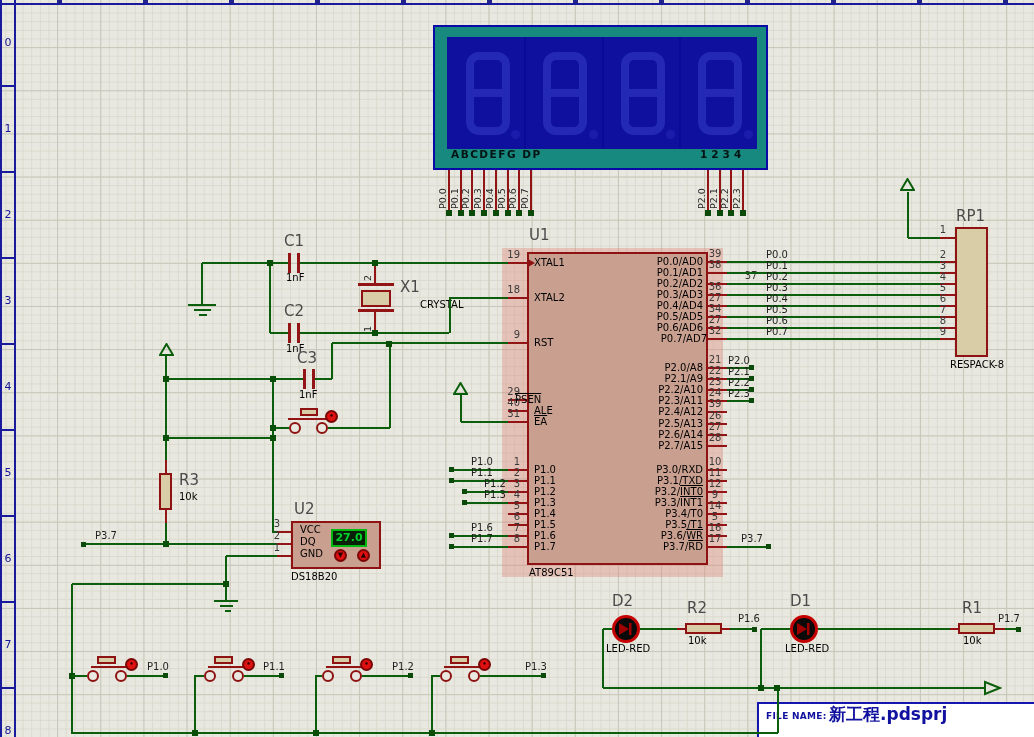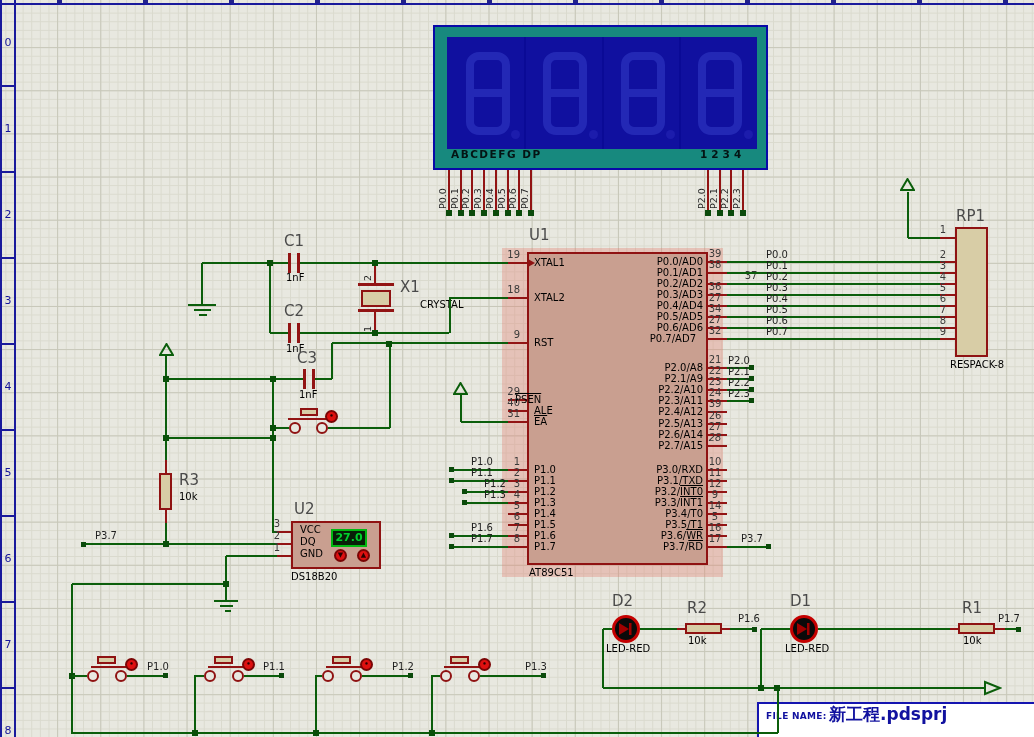--- a/index.html
+++ b/index.html
@@ -299,21 +299,21 @@
     <div class="pnum" style="left: 703px; top: 293px; width: 24px; height: 12px; text-align: center;">27</div>
     <div class="pname" style="right: 331px; top: 301px;">P0.4/AD4</div>
     <div class="rh" style="left: 708px; top: 316px; width: 19px; height: 2px;"></div>
     <div class="pnum" style="left: 703px; top: 304px; width: 24px; height: 12px; text-align: center;">34</div>
     <div class="pname" style="right: 331px; top: 312px;">P0.5/AD5</div>
     <div class="rh" style="left: 708px; top: 327px; width: 19px; height: 2px;"></div>
     <div class="pnum" style="left: 703px; top: 315px; width: 24px; height: 12px; text-align: center;">27</div>
     <div class="pname" style="right: 331px; top: 323px;">P0.6/AD6</div>
     <div class="rh" style="left: 708px; top: 338px; width: 19px; height: 2px;"></div>
     <div class="pnum" style="left: 703px; top: 326px; width: 24px; height: 12px; text-align: center;">32</div>
-    <div class="pname" style="right: 338px; top: 334px;">P0.7/AD7</div>
+    <div class="pname" style="right: 327px; top: 334px;">P0.7/AD7</div>
     <div class="rh" style="left: 708px; top: 367px; width: 19px; height: 2px;"></div>
     <div class="pnum" style="left: 703px; top: 355px; width: 24px; height: 12px; text-align: center;">21</div>
     <div class="pname" style="right: 331px; top: 363px;">P2.0/A8</div>
     <div class="rh" style="left: 708px; top: 378px; width: 19px; height: 2px;"></div>
     <div class="pnum" style="left: 703px; top: 366px; width: 24px; height: 12px; text-align: center;">22</div>
     <div class="pname" style="right: 331px; top: 374px;">P2.1/A9</div>
     <div class="rh" style="left: 708px; top: 389px; width: 19px; height: 2px;"></div>
     <div class="pnum" style="left: 703px; top: 377px; width: 24px; height: 12px; text-align: center;">23</div>
     <div class="pname" style="right: 331px; top: 385px;">P2.2/A10</div>
     <div class="rh" style="left: 708px; top: 400px; width: 19px; height: 2px;"></div>
@@ -322,21 +322,21 @@
     <div class="rh" style="left: 708px; top: 411px; width: 19px; height: 2px;"></div>
     <div class="pnum" style="left: 703px; top: 399px; width: 24px; height: 12px; text-align: center;">39</div>
     <div class="pname" style="right: 331px; top: 407px;">P2.4/A12</div>
     <div class="rh" style="left: 708px; top: 423px; width: 19px; height: 2px;"></div>
     <div class="pnum" style="left: 703px; top: 411px; width: 24px; height: 12px; text-align: center;">26</div>
     <div class="pname" style="right: 331px; top: 419px;">P2.5/A13</div>
     <div class="rh" style="left: 708px; top: 434px; width: 19px; height: 2px;"></div>
     <div class="pnum" style="left: 703px; top: 422px; width: 24px; height: 12px; text-align: center;">27</div>
     <div class="pname" style="right: 331px; top: 430px;">P2.6/A14</div>
     <div class="rh" style="left: 708px; top: 445px; width: 19px; height: 2px;"></div>
-    <div class="pnum" style="left: 703px; top: 433px; width: 24px; height: 12px; text-align: center; font-style: italic;">28</div>
+    <div class="pnum" style="left: 703px; top: 433px; width: 24px; height: 12px; text-align: center;">28</div>
     <div class="pname" style="right: 331px; top: 441px;">P2.7/A15</div>
     <div class="rh" style="left: 708px; top: 469px; width: 19px; height: 2px;"></div>
     <div class="pnum" style="left: 703px; top: 457px; width: 24px; height: 12px; text-align: center;">10</div>
     <div class="pname" style="right: 331px; top: 465px;">P3.0/RXD</div>
     <div class="rh" style="left: 708px; top: 480px; width: 19px; height: 2px;"></div>
     <div class="pnum" style="left: 703px; top: 468px; width: 24px; height: 12px; text-align: center;">11</div>
     <div class="pname" style="right: 331px; top: 476px;">P3.1/TXD</div>
     <div class="rh" style="left: 708px; top: 491px; width: 19px; height: 2px;"></div>
     <div class="pnum" style="left: 703px; top: 479px; width: 24px; height: 12px; text-align: center;">12</div>
     <div class="pname" style="right: 331px; top: 487px;">P3.2/<span class="ovl">INT0</span></div>

